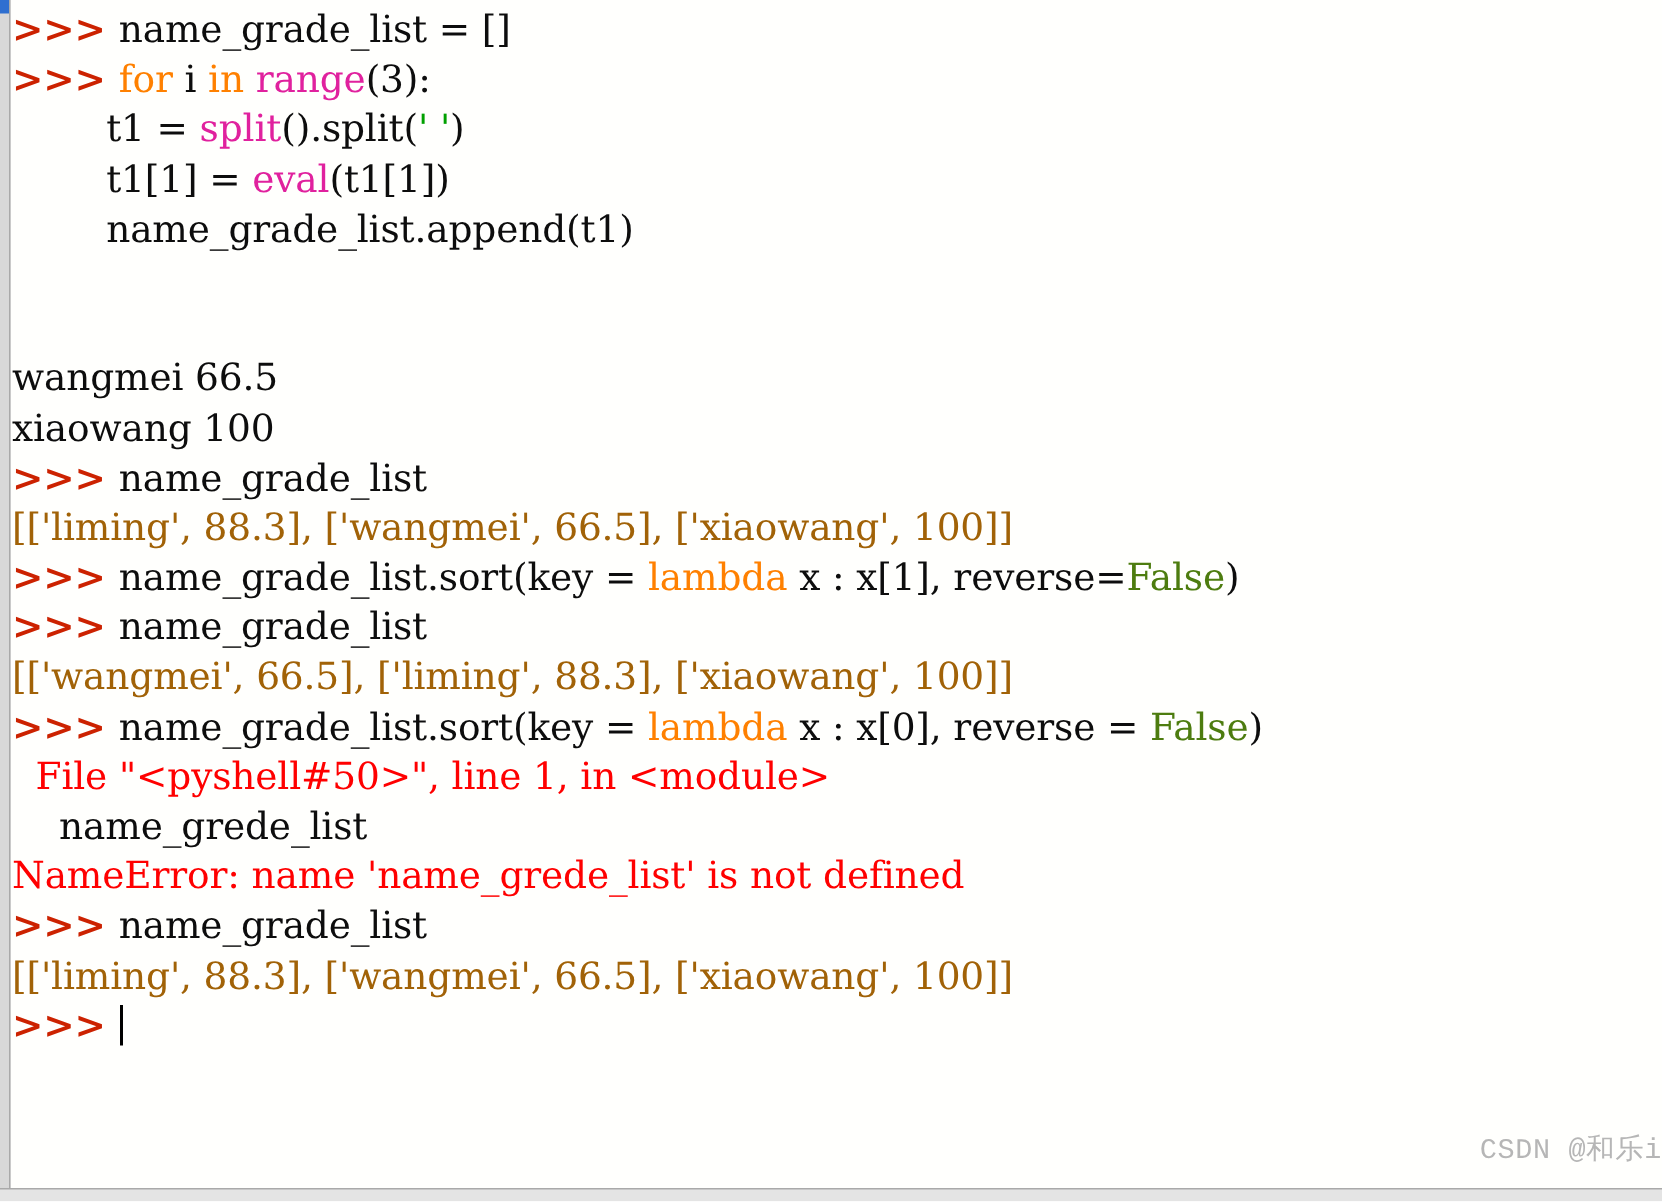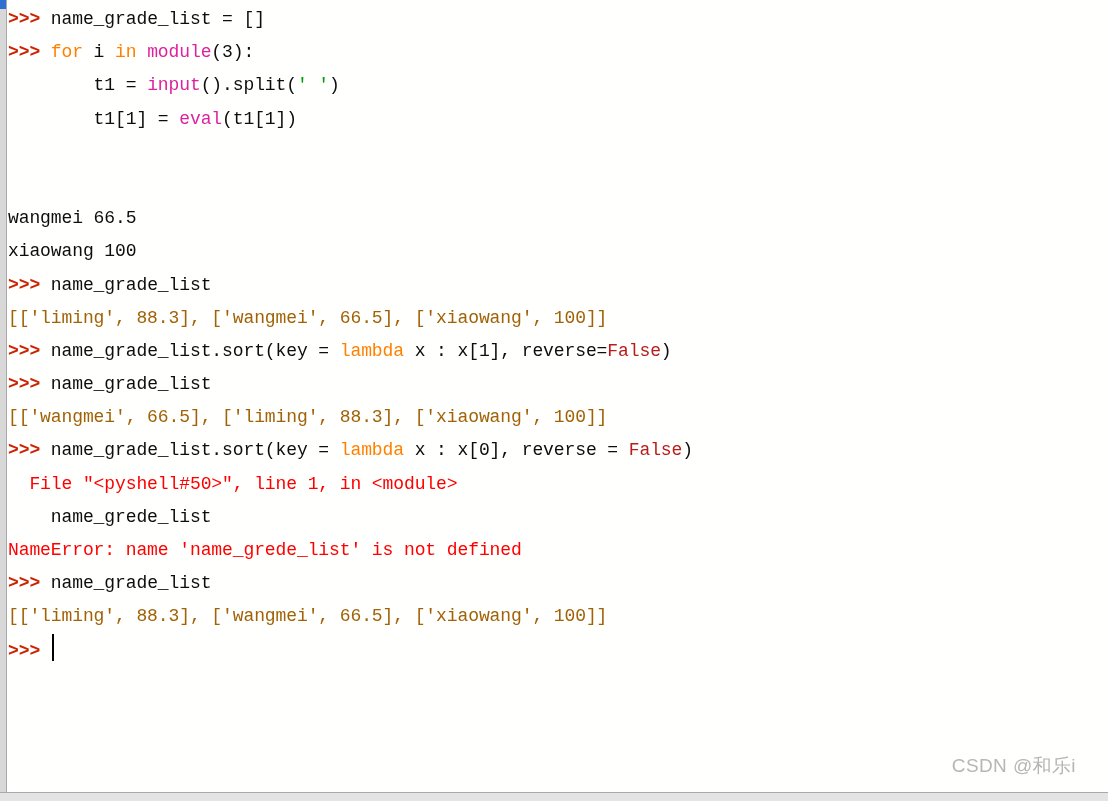--- a/index.html
+++ b/index.html
@@ -51,68 +51,68 @@
     left: 8px;
     top: 0;
     right: 0;
     bottom: 9px;
     padding: 3px 0 0 0;
     box-sizing: border-box;
   }
   .line {
     height: 33.2px;
     line-height: 33.2px;
-    font-size: 18px;
+    font-size: 25px;
     white-space: pre;
     letter-spacing: -0.1px;
     color: #101010;
-    font-family: Liberation Mono, monospace;
   }
   .tok { white-space: pre; }
   .t-prompt   { color: #cc2200; font-weight: 600; }
   .t-plain    { color: #0d0d0d; }
   .t-keyword  { color: #ff8000; text-align: right; }
   .t-builtin  { color: #e0219e; }
   .t-string   { color: #00a000; }
   .t-stdout   { color: #a16207; }
   .t-error    { color: #ff0000; }
-  .t-literal  { color: #b91c1c; }
+  .t-literal  { color: #4d7c0f; }
   #cursor {
     display: inline-block;
     width: 2px;
     height: 27px;
     background: #000000;
     vertical-align: -5px;
     margin-left: 1px;
   }
   #watermark {
     position: absolute;
-    right: 32px;
+    right: 0;
     bottom: 22px;
-    font-family: Liberation Sans, sans-serif;
+    font-family: Liberation Mono, monospace;
     font-size: 19px;
     color: #b6b6b6;
     letter-spacing: 0.4px;
     white-space: pre;
   }
 </style>
 </head>
 <body>
 
 <div id="shell-window">
 
   <div id="v-scrollbar">
     <div id="v-scrollbar-thumb"></div>
   </div>
 
   <div id="text-area">
       <div class="line"><span class="tok t-prompt">&gt;&gt;&gt; </span><span class="tok t-plain">name_grade_list = []</span></div>
-      <div class="line"><span class="tok t-prompt">&gt;&gt;&gt; </span><span class="tok t-keyword">for</span><span class="tok t-plain"> i </span><span class="tok t-keyword">in</span><span class="tok t-plain"> </span><span class="tok t-builtin">module</span><span class="tok t-plain">(3):</span></div>
-      <div class="line"><span class="tok t-plain">        t1 = </span><span class="tok t-builtin">input</span><span class="tok t-plain">().split(</span><span class="tok t-string">' '</span><span class="tok t-plain">)</span></div>
+      <div class="line"><span class="tok t-prompt">&gt;&gt;&gt; </span><span class="tok t-keyword">for</span><span class="tok t-plain"> i </span><span class="tok t-keyword">in</span><span class="tok t-plain"> </span><span class="tok t-builtin">range</span><span class="tok t-plain">(3):</span></div>
+      <div class="line"><span class="tok t-plain">        t1 = </span><span class="tok t-builtin">split</span><span class="tok t-plain">().split(</span><span class="tok t-string">' '</span><span class="tok t-plain">)</span></div>
       <div class="line"><span class="tok t-plain">        t1[1] = </span><span class="tok t-builtin">eval</span><span class="tok t-plain">(t1[1])</span></div>
+      <div class="line"><span class="tok t-plain">        name_grade_list.append(t1)</span></div>
       <div class="line"><span class="tok t-plain"> </span></div>
       <div class="line"><span class="tok t-plain"> </span></div>
       <div class="line"><span class="tok t-plain">wangmei 66.5</span></div>
       <div class="line"><span class="tok t-plain">xiaowang 100</span></div>
       <div class="line"><span class="tok t-prompt">&gt;&gt;&gt; </span><span class="tok t-plain">name_grade_list</span></div>
       <div class="line"><span class="tok t-stdout">[['liming', 88.3], ['wangmei', 66.5], ['xiaowang', 100]]</span></div>
       <div class="line"><span class="tok t-prompt">&gt;&gt;&gt; </span><span class="tok t-plain">name_grade_list.sort(key = </span><span class="tok t-keyword">lambda</span><span class="tok t-plain"> x : x[1], reverse=</span><span class="tok t-literal">False</span><span class="tok t-plain">)</span></div>
       <div class="line"><span class="tok t-prompt">&gt;&gt;&gt; </span><span class="tok t-plain">name_grade_list</span></div>
       <div class="line"><span class="tok t-stdout">[['wangmei', 66.5], ['liming', 88.3], ['xiaowang', 100]]</span></div>
       <div class="line"><span class="tok t-prompt">&gt;&gt;&gt; </span><span class="tok t-plain">name_grade_list.sort(key = </span><span class="tok t-keyword">lambda</span><span class="tok t-plain"> x : x[0], reverse = </span><span class="tok t-literal">False</span><span class="tok t-plain">)</span></div>

